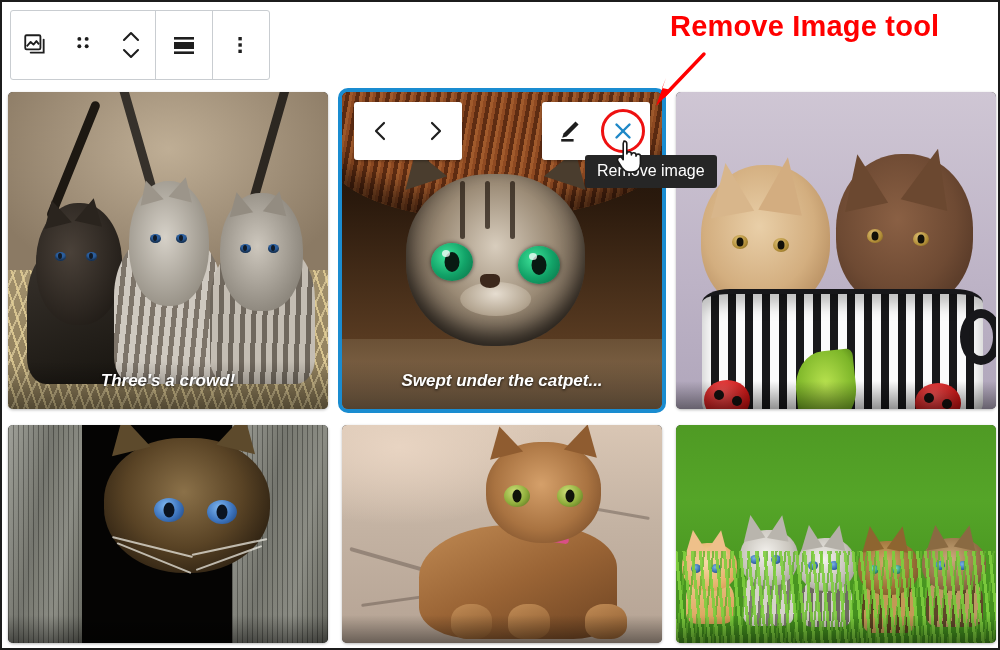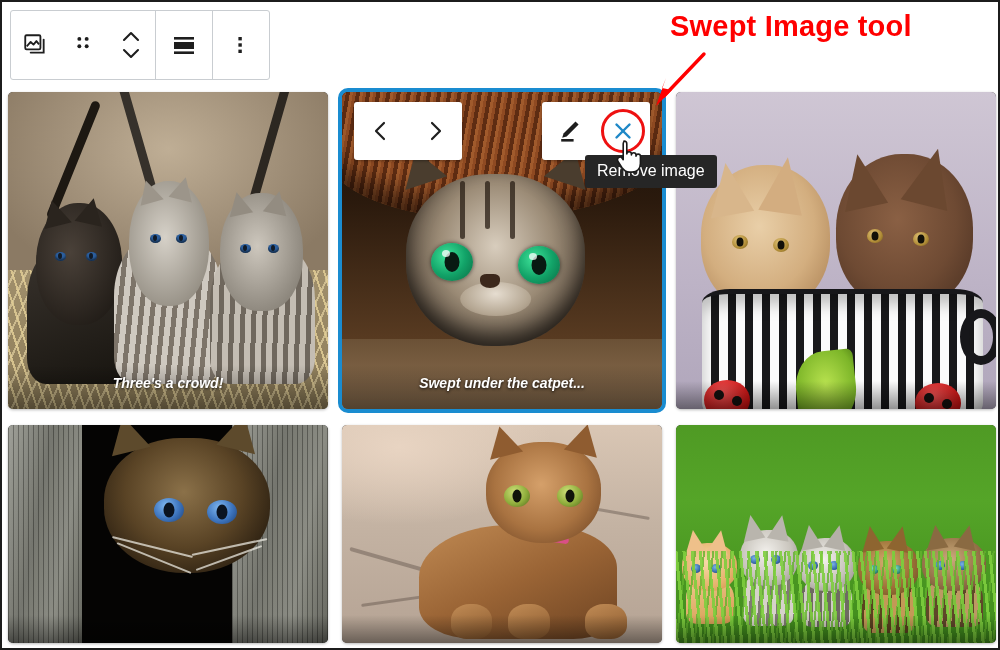--- a/index.html
+++ b/index.html
@@ -83,21 +83,21 @@
   }
 
   .caption {
     position: absolute;
     left: 0; right: 0; bottom: 0;
     padding: 10px 12px 18px 12px;
     text-align: center;
     color: #ffffff;
     font-style: italic;
     font-weight: bold;
-    font-size: 14px;
+    font-size: 17px;
     text-shadow: 0 1px 3px rgba(0,0,0,0.85);
     background: linear-gradient(to top, rgba(0,0,0,0.42), rgba(0,0,0,0.0));
     z-index: 5;
     pointer-events: none;
   }
 
   
   .cell.selected .figure {
     outline: 4px solid #1a8cd0;
     outline-offset: 0px;
@@ -521,21 +521,21 @@
           <g fill="#1e1e1e">
             <rect x="1.4" y="4" width="3.4" height="3.4"></rect>
             <rect x="1.4" y="10.3" width="3.4" height="3.4"></rect>
             <rect x="1.4" y="16.6" width="3.4" height="3.4"></rect>
           </g>
         </svg>
       </div>
     </div>
   </div>
 
-  <div id="annotation-text">Swept Image tool</div>
+  <div id="annotation-text">Remove Image tool</div>
   <svg id="annotation-arrow" width="70" height="60" viewBox="0 0 70 60">
     <line x1="62" y1="4" x2="22" y2="46" stroke="#ff0000" stroke-width="3.4" stroke-linecap="round"></line>
     <polygon points="14,56 30,40 20,38 24,28" fill="#ff0000"></polygon>
   </svg>
 
   <div id="gallery">
 
     <div class="cell row1">
       <div class="figure">
         <div class="photo ph-three blur">

